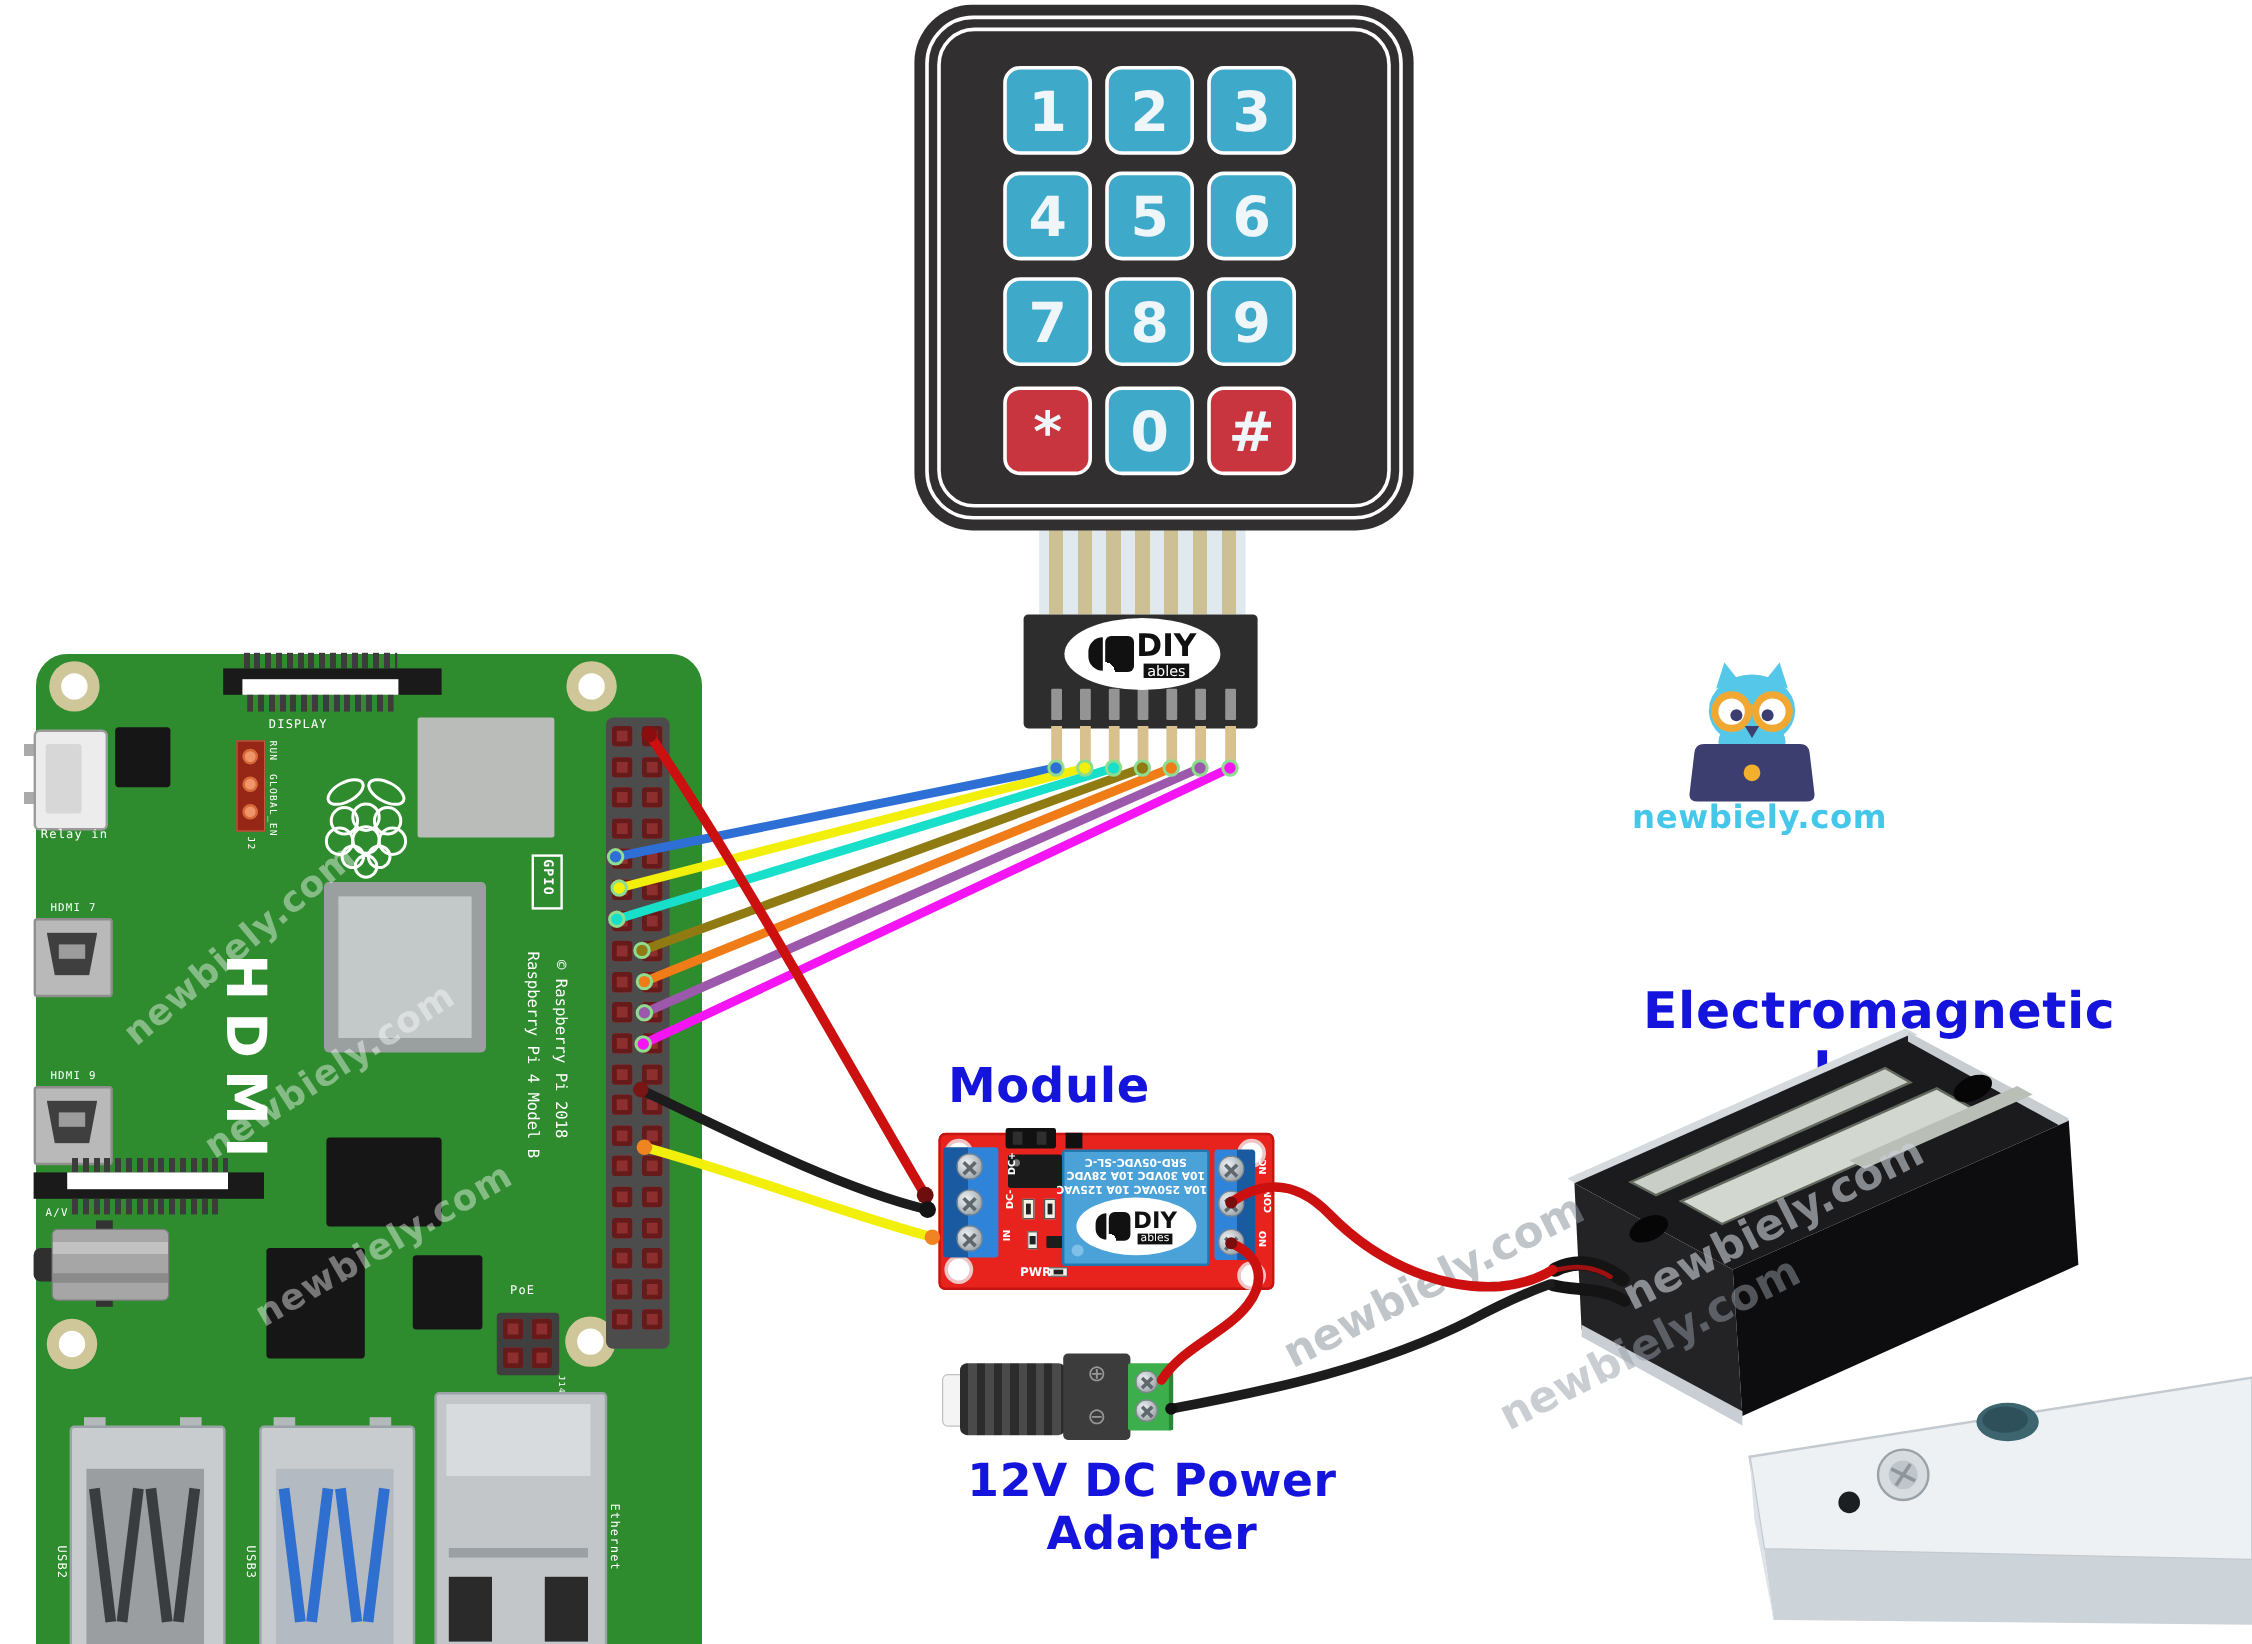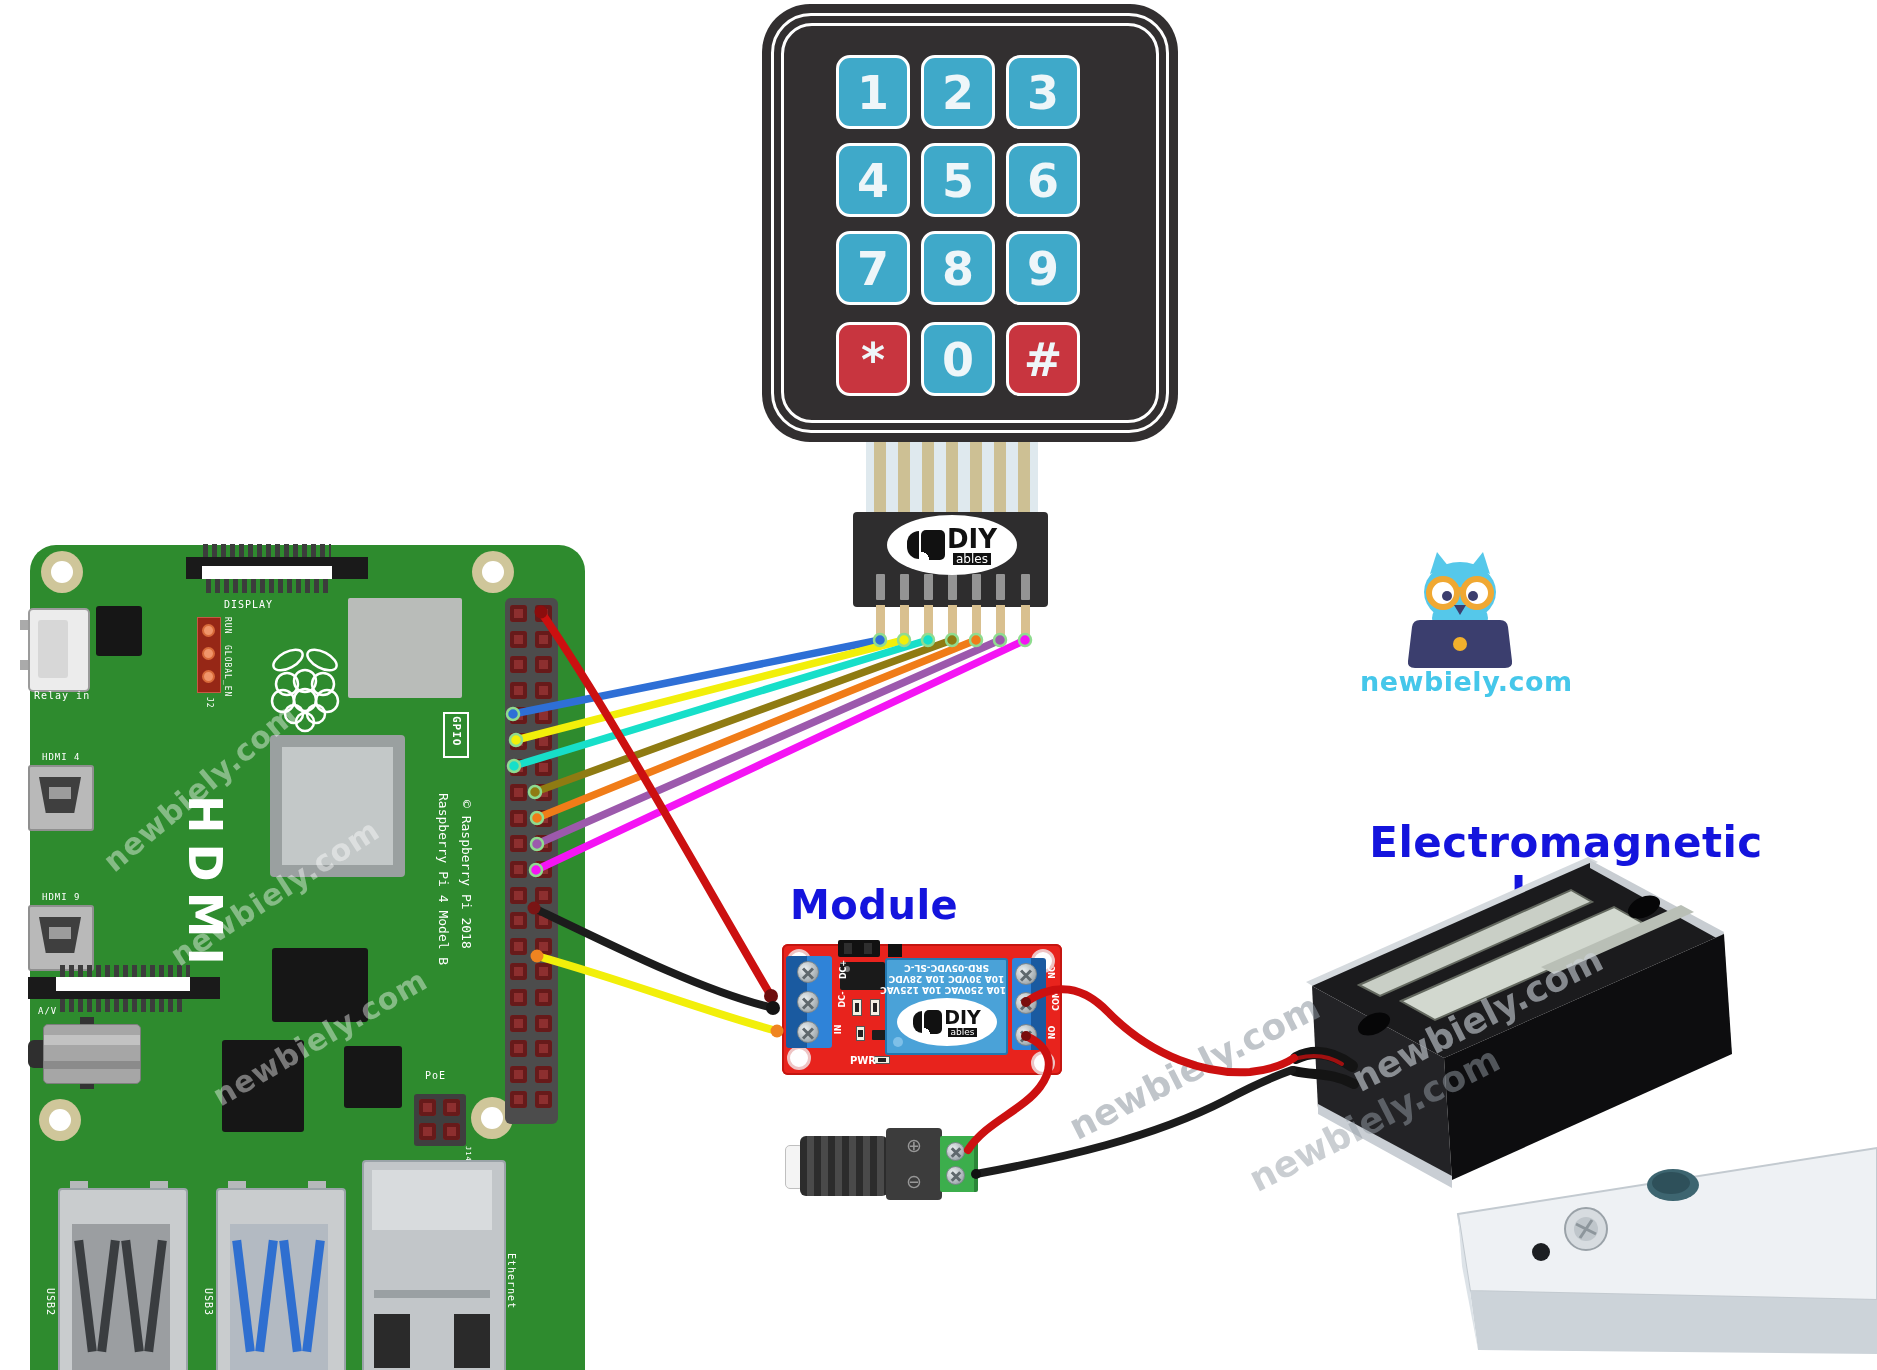--- a/index.html
+++ b/index.html
@@ -149,21 +149,21 @@
   </div>
 
   <div class="abs" style="left:443px;top:712px;width:26px;height:46px;border:2px solid #fff;box-sizing:border-box;"></div>
   <div class="silk vtext" style="left:463px;top:716px;font-size:11px;font-weight:bold;">GPIO</div>
 
   <div class="silk vtext" style="left:451px;top:793px;font-size:13px;letter-spacing:0;">Raspberry Pi 4 Model B</div>
   <div class="silk vtext" style="left:474px;top:800px;font-size:13px;letter-spacing:0;">© Raspberry Pi 2018</div>
 
   <div class="abs vtext" style="left:232px;top:795px;color:#fff;font-size:46px;font-weight:bold;letter-spacing:10px;transform-origin:0 0;transform:rotate(90deg);">HDMI</div>
 
-  <div class="silk" style="left:42px;top:752px;font-size:9px;">HDMI 4</div>
+  <div class="silk" style="left:42px;top:752px;font-size:9px;">HDMI 7</div>
   <div class="abs" style="left:28px;top:765px;width:62px;height:62px;background:#b9b9b9;border-radius:3px;border:2px solid #8f8f8f;">
     <div class="abs" style="left:9px;top:10px;width:42px;height:36px;background:#3f3f3f;clip-path:polygon(0 0,100% 0,84% 100%,16% 100%);"></div>
     <div class="abs" style="left:19px;top:20px;width:22px;height:12px;background:#9c9c9c;"></div>
   </div>
   <div class="silk" style="left:42px;top:892px;font-size:9px;">HDMI 9</div>
   <div class="abs" style="left:28px;top:905px;width:62px;height:62px;background:#b9b9b9;border-radius:3px;border:2px solid #8f8f8f;">
     <div class="abs" style="left:9px;top:10px;width:42px;height:36px;background:#3f3f3f;clip-path:polygon(0 0,100% 0,84% 100%,16% 100%);"></div>
     <div class="abs" style="left:19px;top:20px;width:22px;height:12px;background:#9c9c9c;"></div>
   </div>
 
@@ -388,20 +388,21 @@
   <div class="abs jack-barrel"></div>
   <div class="abs jack-body">
     <span class="jack-sym" style="left:20px;top:8px;">⊕</span>
     <span class="jack-sym" style="left:20px;top:44px;">⊖</span>
   </div>
   <div class="abs jack-term"></div>
   <div class="screw sm" style="left:946px;top:1142px;"></div>
   <div class="screw sm" style="left:946px;top:1166px;"></div>
 
   <div class="title" style="left:790px;top:882px;width:155px;font-size:40px;">Module</div>
+  <div class="title" style="left:735px;top:1212px;width:450px;font-size:38px;">12V DC Power Adapter</div>
   <div class="title" style="left:1335px;top:818px;width:462px;font-size:42px;">Electromagnetic Lock</div>
 
   <div class="abs logo-text">newbiely.com</div>
 
   <svg id="overlay" width="1877" height="1370" viewBox="0 0 1877 1370">
       <polygon points="1306,982 1588,857 1598,862 1316,988" fill="#d5dade"></polygon>
       <polygon points="1312,986 1592,862 1724,934 1444,1058" fill="#1b1b1d"></polygon>
       <polygon points="1590,860 1724,932 1720,940 1590,868" fill="#c8cdd2"></polygon>
       <polygon points="1312,986 1444,1058 1452,1180 1318,1108" fill="#232326"></polygon>
       <polygon points="1444,1058 1724,934 1732,1054 1452,1180" fill="#0d0d0f"></polygon>

